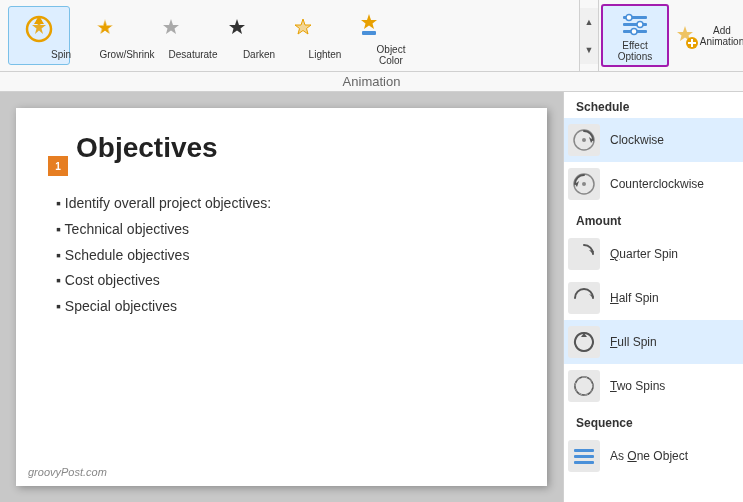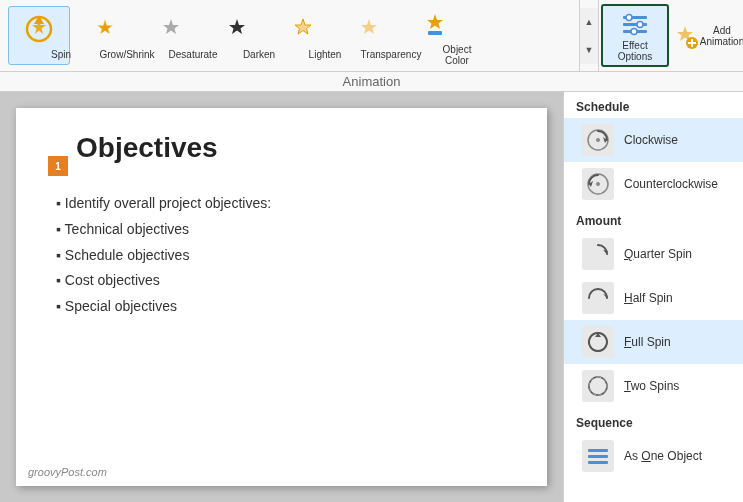--- a/index.html
+++ b/index.html
@@ -89,21 +89,21 @@
     
     .effect-options-btn {
       display: flex;
       flex-direction: column;
       align-items: center;
       justify-content: center;
       width: 68px;
       padding: 4px 6px;
       cursor: pointer;
       background: #ddeeff;
-      border: 2px solid #14532d;
+      border: 2px solid #a21caf;
       border-radius: 3px;
       margin: 4px 2px;
     }
 
     .effect-options-btn .btn-icon {
       width: 32px;
       height: 32px;
       display: flex;
       align-items: center;
       justify-content: center;
@@ -251,21 +251,21 @@
     .section-header {
       font-size: 12px;
       font-weight: bold;
       color: #333;
       padding: 8px 12px 4px 12px;
     }
 
     .dropdown-item {
       display: flex;
       align-items: center;
-      padding: 6px 18px;
+      padding: 6px 4px;
       cursor: pointer;
       gap: 10px;
     }
 
     .dropdown-item.active { background: #ddeeff; }
 
     .dropdown-item .item-icon {
       width: 32px;
       height: 32px;
       display: flex;
@@ -341,28 +341,20 @@
     <div class="anim-item">
       <div class="anim-icon">
         <svg width="34" height="34" viewBox="0 0 34 34">
           <path d="M17 7 L19 13 L25 13 L20.5 16.5 L22 22 L17 18.5 L12 22 L13.5 16.5 L9 13 L15 13 Z" fill="#e8a000" opacity="0.4"></path>
           <path d="M17 7 L19 13 L25 13 L20.5 16.5 L22 22 L17 18.5 L12 22 L13.5 16.5 L9 13 L15 13 Z" fill="none" stroke="#e8a000" stroke-width="1"></path>
         </svg>
       </div>
       <div class="anim-label">Lighten</div>
     </div>
 
-    <div class="anim-item">
-      <div class="anim-icon">
-        <svg width="34" height="34" viewBox="0 0 34 34">
-          <path d="M17 7 L19 13 L25 13 L20.5 16.5 L22 22 L17 18.5 L12 22 L13.5 16.5 L9 13 L15 13 Z" fill="#e8a000" opacity="0.45"></path>
-        </svg>
-      </div>
-      <div class="anim-label">Transparency</div>
-    </div>
 
     <div class="anim-item">
       <div class="anim-icon">
         <svg width="34" height="34" viewBox="0 0 34 34">
           <path d="M17 7 L19 13 L25 13 L20.5 16.5 L22 22 L17 18.5 L12 22 L13.5 16.5 L9 13 L15 13 Z" fill="#e8a000"></path>
           <rect x="10" y="24" width="14" height="4" rx="1" fill="#4a90d9"></rect>
         </svg>
       </div>
       <div class="anim-label">Object Color</div>
     </div>

